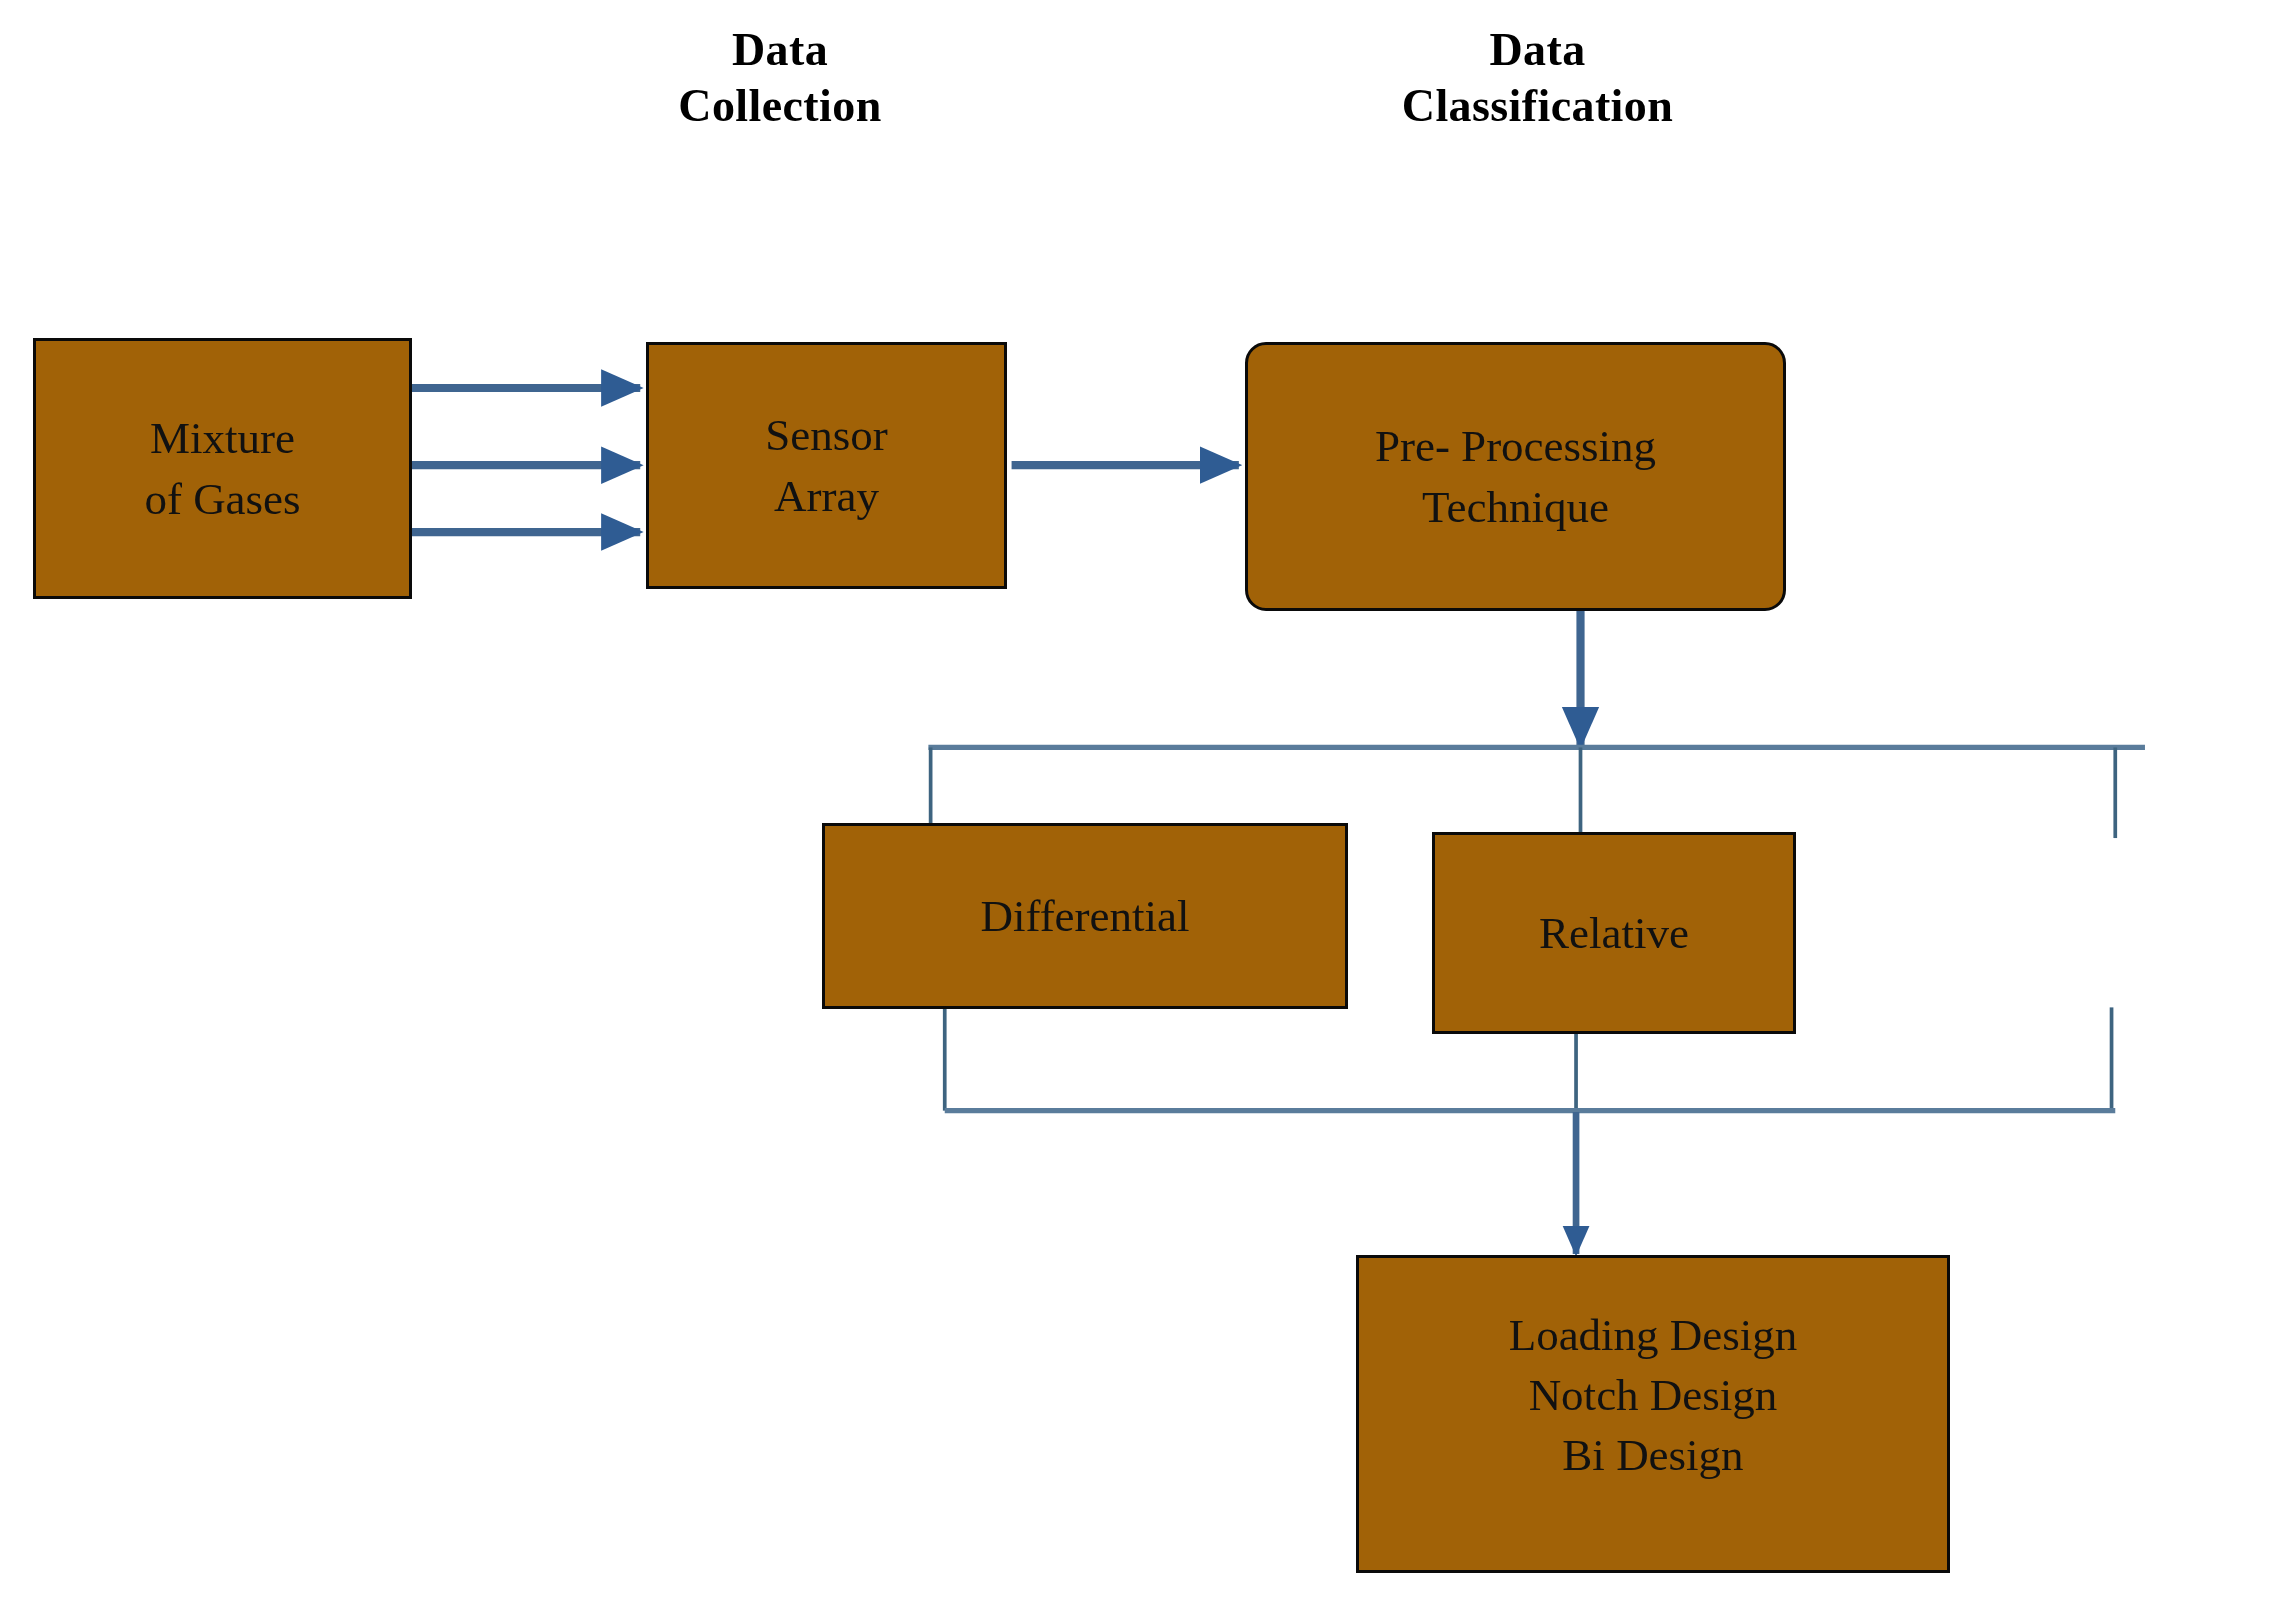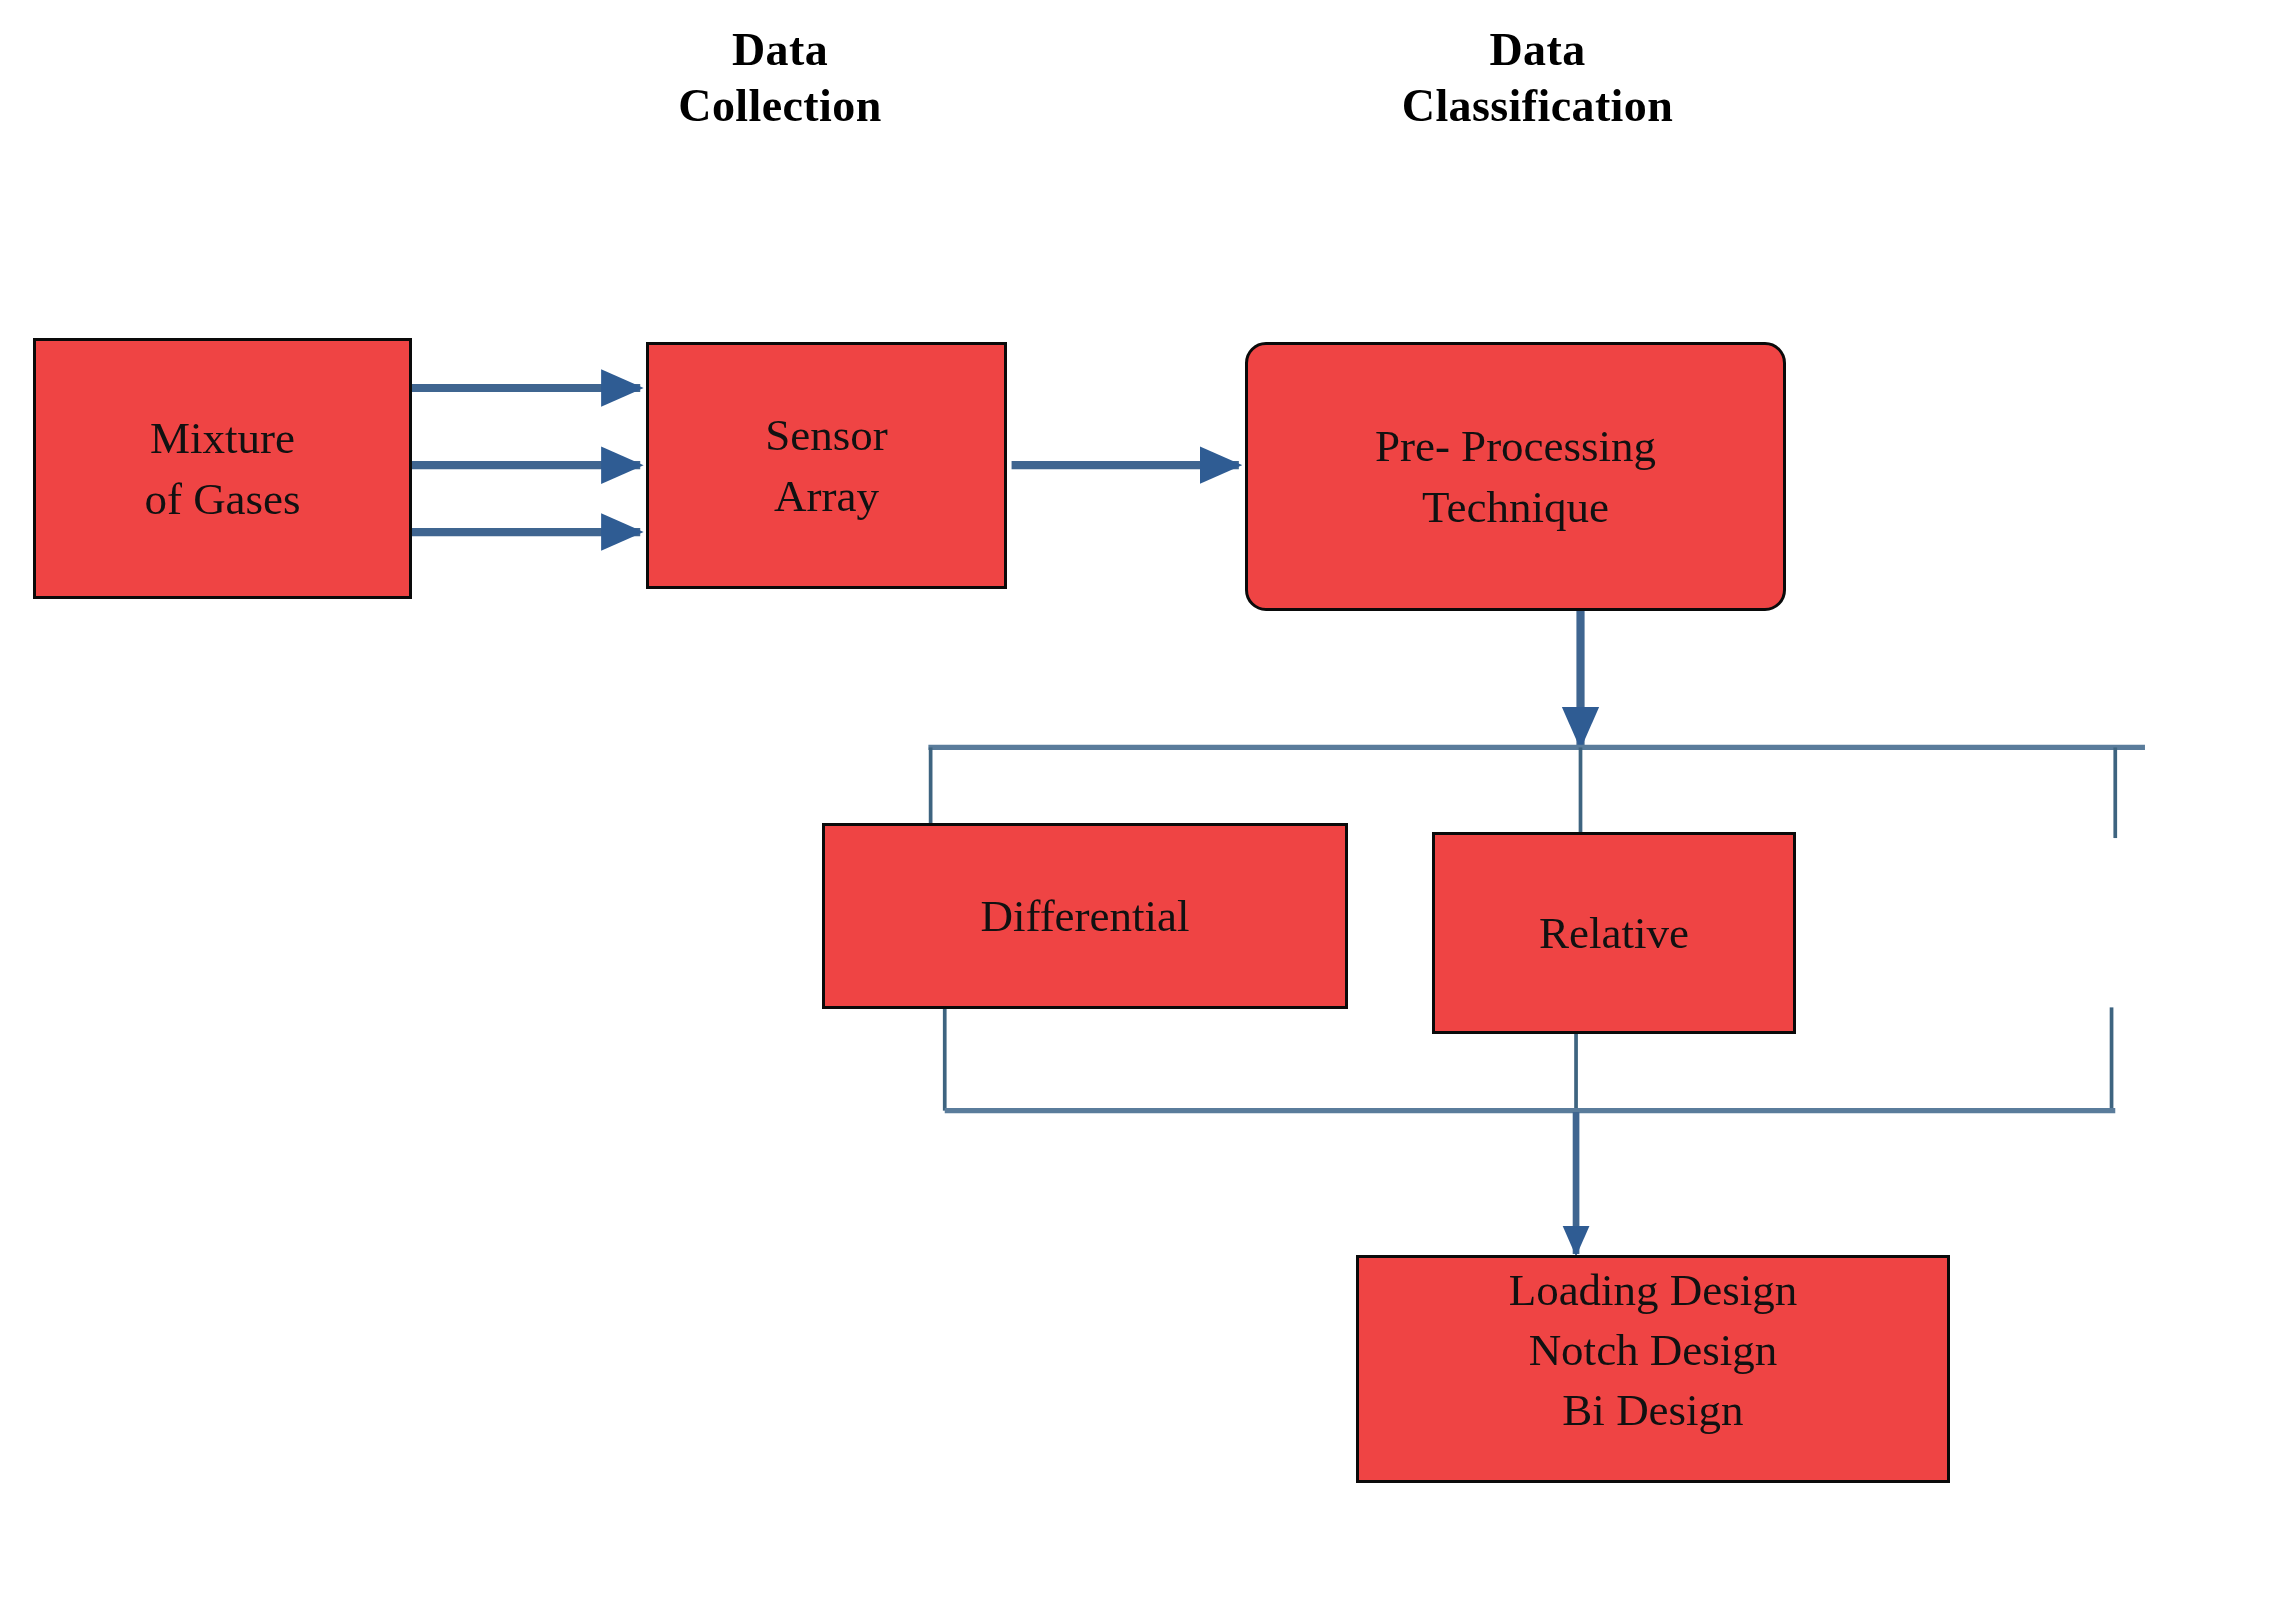--- a/index.html
+++ b/index.html
@@ -23,21 +23,21 @@
     line-height: 1.22;
     color: #000000;
     text-align: center;
     white-space: pre-line;
     letter-spacing: 0.4px;
   }
   .node {
     position: absolute;
     box-sizing: border-box;
     border: 3.7px solid #0a0a0a;
-    background: #ef4444;
+    background: #a16207;
     display: flex;
     align-items: center;
     justify-content: center;
     text-align: center;
   }
   .node .node-label {
     font-family: "Liberation Serif", "DejaVu Serif", serif;
     font-size: 45px;
     line-height: 1.30;
     color: #111111;
@@ -143,20 +143,20 @@
 
   <div class="node" style="left:822px; top:823px; width:526px; height:186px;align-items:center;">
     <span class="node-label">Differential</span>
   </div>
 
   <div class="node" style="left:1400px; top:832px; width:364px; height:202px;margin-left:32px;">
     <span class="node-label">Relative</span>
   </div>
 
 
-  <div class="node multiline" style="left:1356px; top:1255px; width:594px; height:228px;">
+  <div class="node multiline" style="left:1356px; top:1255px; width:594px; height:318px;">
     <span class="node-label" style="transform:translateY(-19.3px);">Loading Design
 Notch Design
 Bi Design</span>
   </div>
 
 </div>
 
 
 </body></html>

